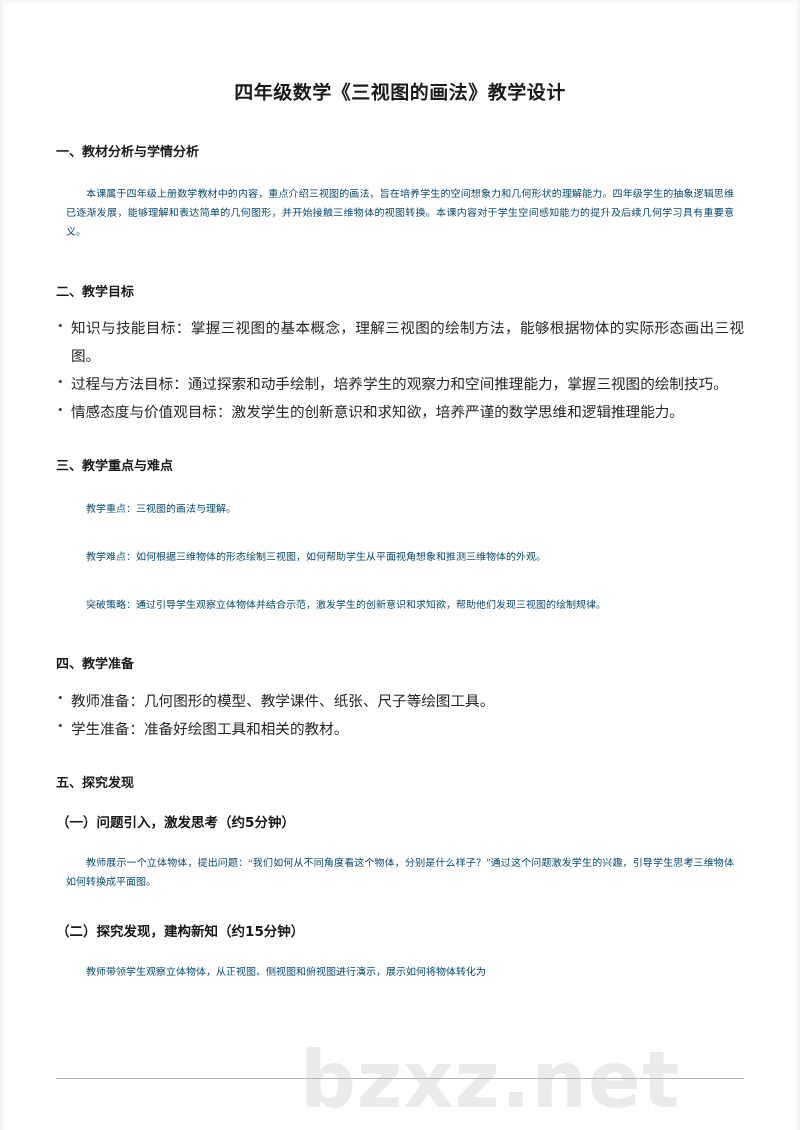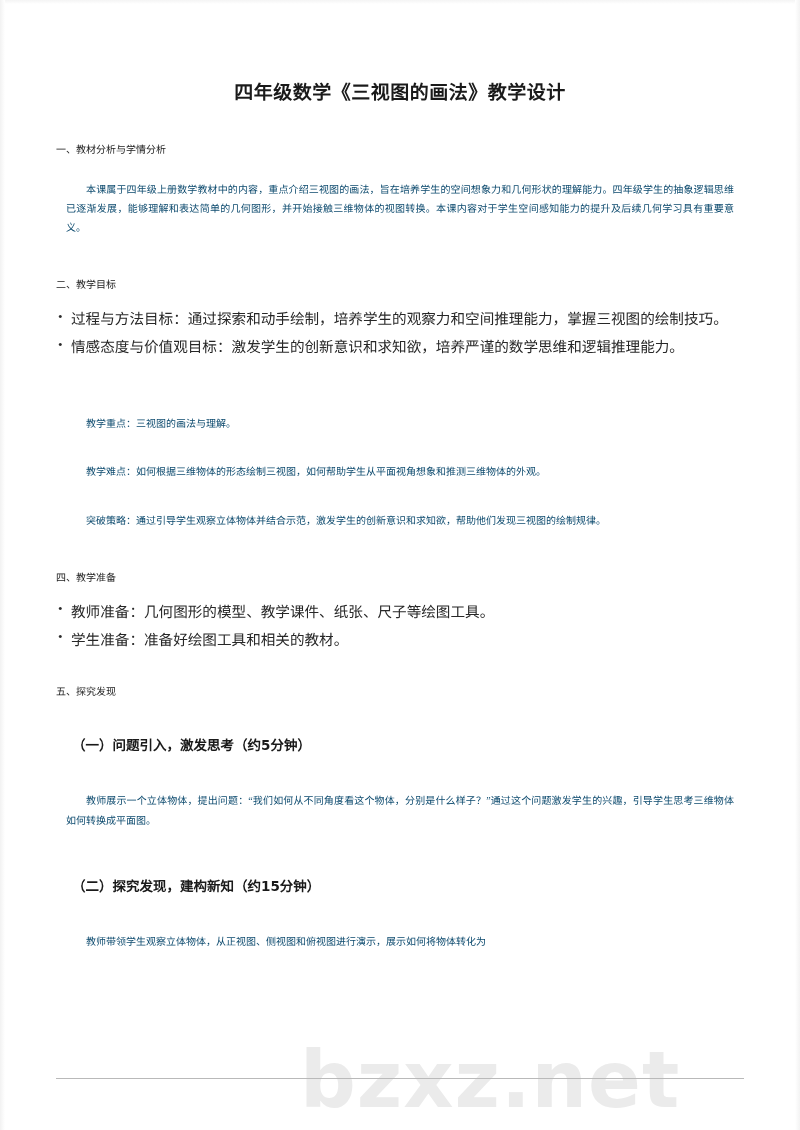--- a/index.html
+++ b/index.html
@@ -75,33 +75,33 @@
     font-size: 19px;
     letter-spacing: 0.5px;
     color: #1a1a1a;
     margin: 0;
     padding-top: 62px;
     line-height: 1.4;
   }
 
   .h2 {
     font-family: "DejaVu Sans", "Liberation Sans", sans-serif;
-    font-weight: 400;
-    font-size: 10px;
+    font-weight: 700;
+    font-size: 13px;
     color: #1a1a1a;
     margin: 0;
     line-height: 1.5;
   }
 
   .h3 {
     font-family: "DejaVu Sans", "Liberation Sans", sans-serif;
     font-weight: 700;
     font-size: 13.5px;
     color: #1a1a1a;
-    margin: 16px;
+    margin: 0;
     line-height: 1.6;
   }
 
   .para {
     font-size: 10px;
     line-height: 1.92;
     text-align: justify;
     text-justify: inter-ideograph;
     margin: 10px;
     color: #0c4a6e;
@@ -181,26 +181,28 @@
 
     <h2 class="h2">一、教材分析与学情分析</h2>
     <div class="sec-gap-sm"></div>
     <p class="para indent">本课属于四年级上册数学教材中的内容，重点介绍三视图的画法，旨在培养学生的空间想象力和几何形状的理解能力。四年级学生的抽象逻辑思维已逐渐发展，能够理解和表达简单的几何图形，并开始接触三维物体的视图转换。本课内容对于学生空间感知能力的提升及后续几何学习具有重要意义。</p>
 
     <div class="sec-gap-lg"></div>
 
     <h2 class="h2">二、教学目标</h2>
     <div class="sec-gap-sm"></div>
     <ul class="bullets">
+      <li>知识与技能目标：掌握三视图的基本概念，理解三视图的绘制方法，能够根据物体的实际形态画出三视图。</li>
       <li>过程与方法目标：通过探索和动手绘制，培养学生的观察力和空间推理能力，掌握三视图的绘制技巧。</li>
       <li>情感态度与价值观目标：激发学生的创新意识和求知欲，培养严谨的数学思维和逻辑推理能力。</li>
     </ul>
 
     <div class="sec-gap-lg"></div>
 
+    <h2 class="h2">三、教学重点与难点</h2>
     <div class="sec-gap-sm"></div>
     <p class="para indent">教学重点：三视图的画法与理解。</p>
     <div class="sec-gap-xs"></div>
     <p class="para indent">教学难点：如何根据三维物体的形态绘制三视图，如何帮助学生从平面视角想象和推测三维物体的外观。</p>
     <div class="sec-gap-xs"></div>
     <p class="para indent">突破策略：通过引导学生观察立体物体并结合示范，激发学生的创新意识和求知欲，帮助他们发现三视图的绘制规律。</p>
 
     <div class="sec-gap-lg"></div>
 
     <h2 class="h2">四、教学准备</h2>

